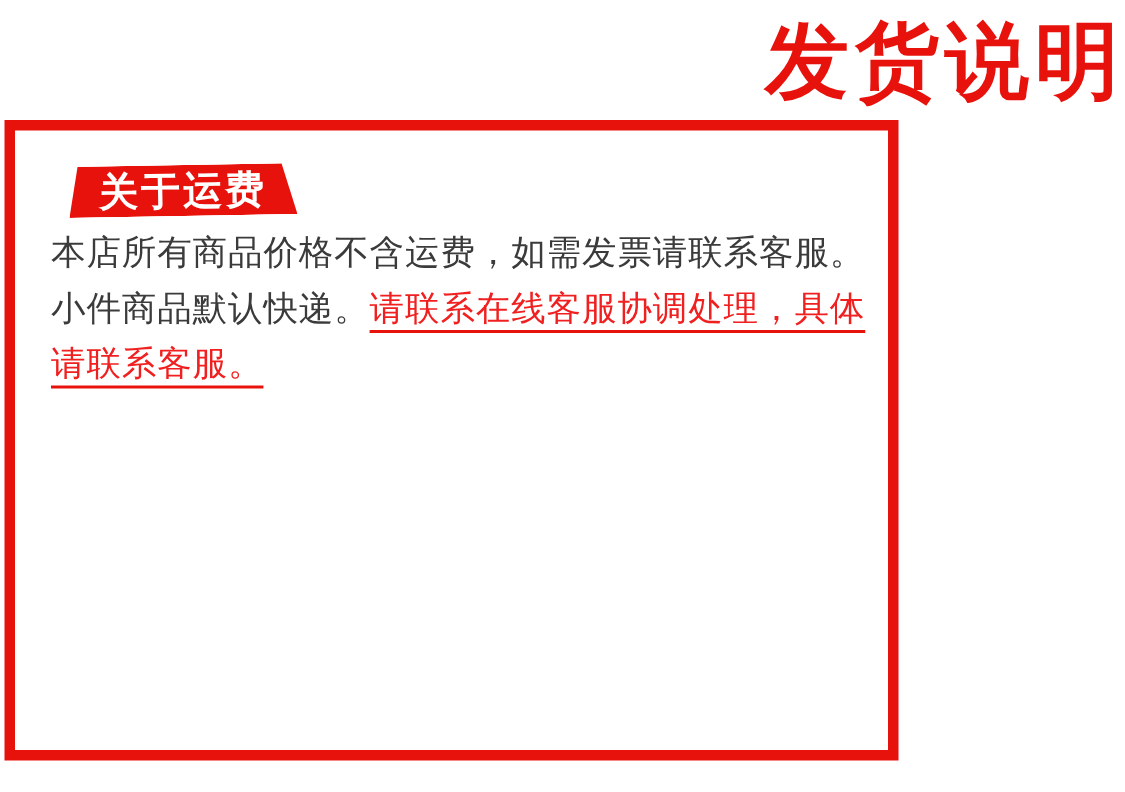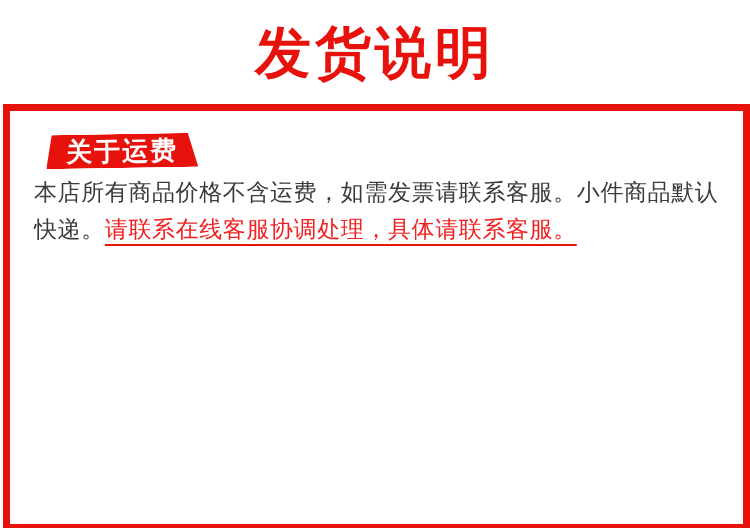--- a/index.html
+++ b/index.html
@@ -5,33 +5,33 @@
   :root { --red: #e8120c; --em-red: #f12020; --ink: #3b3b3b; }
   * { box-sizing: border-box; }
   html, body { margin: 0; padding: 0; }
   body {
     width: 750px; height: 528px;
     background: #ffffff;
     overflow: hidden;
     font-family: "Liberation Sans", "DejaVu Sans", sans-serif;
   }
   .page-title {
-    margin: 12px;
+    margin: 0;
     padding: 10px 0 6px;
     height: 80px;
-    text-align: center;
+    text-align: right;
     font-size: 56px;
     line-height: 62px;
     font-weight: bold;
     letter-spacing: 4px;
     color: var(--red);
   }
   .notice-box {
     margin-left: 3px;
-    width: 747px;
+    width: 596px;
     height: 427px;
     border: 7px solid var(--red);
     padding: 23px 15px 0 24px;
     background: #ffffff;
   }
   .ribbon {
     margin-left: 12px;
     width: 152px;
     height: 34px;
     background: var(--red);

